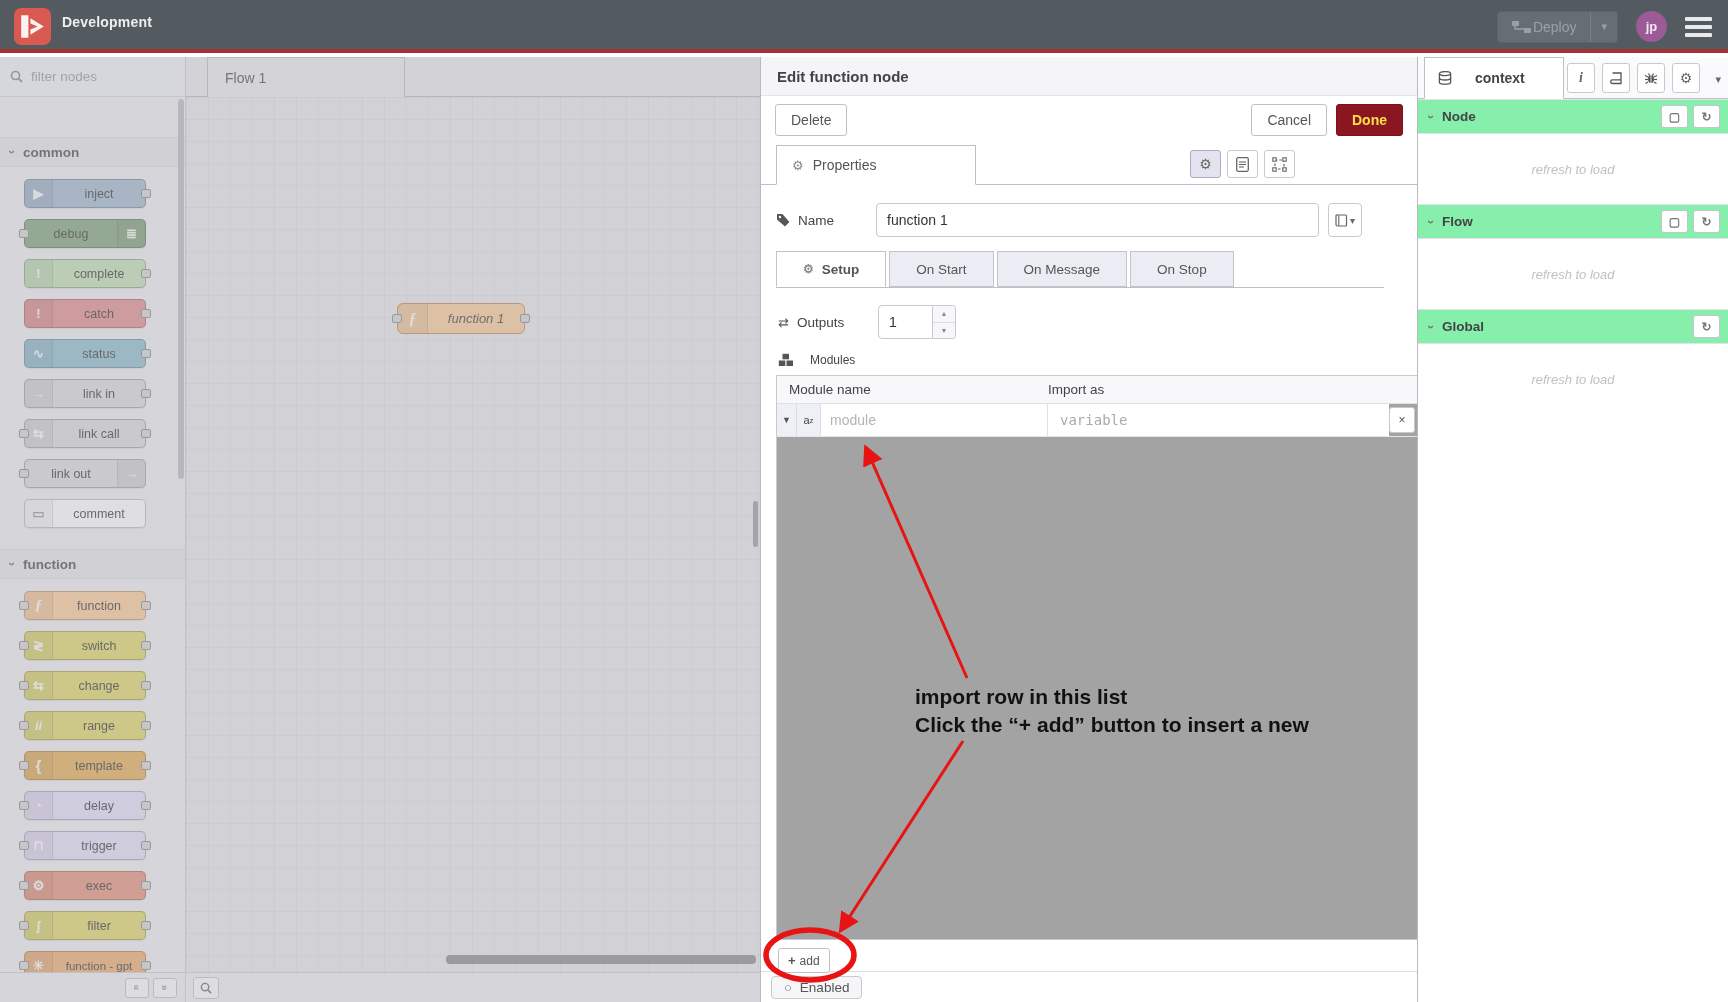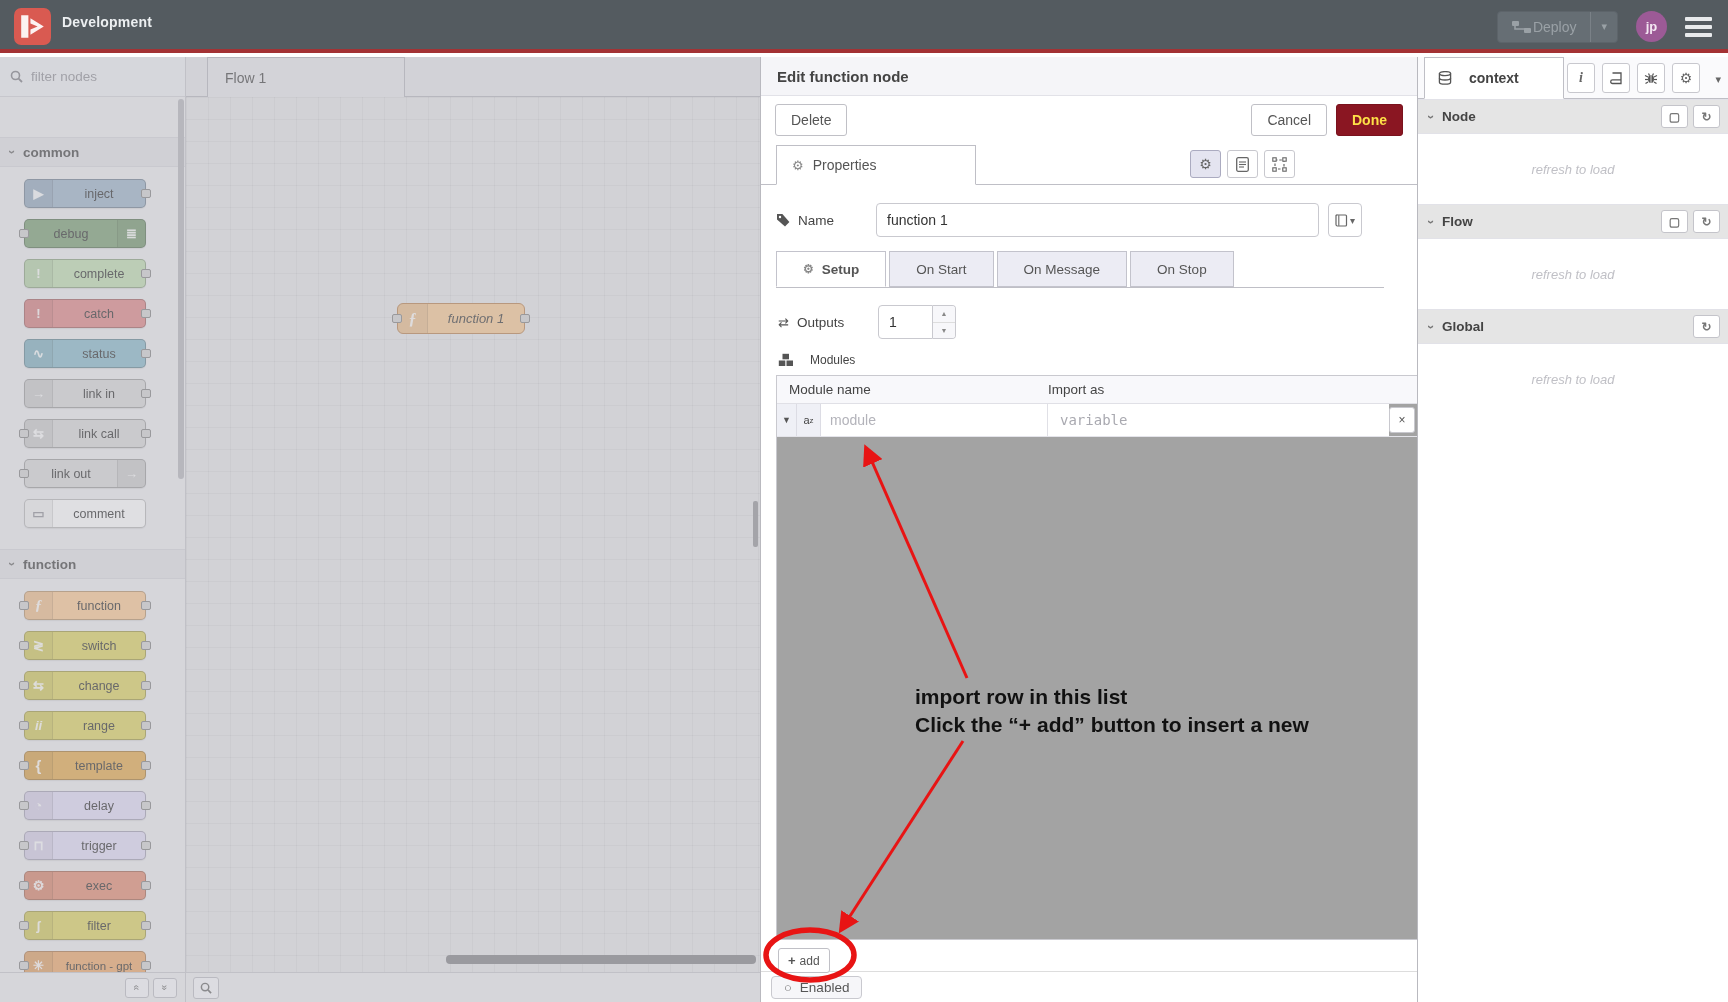--- a/index.html
+++ b/index.html
@@ -191,27 +191,27 @@
     font-size:13.5px; color:#555; cursor:pointer; }
   .enabled-btn .circ { font-size:13px; color:#666; }
 
   
   .sidebar { position:absolute; left:1417px; top:57px; width:311px; bottom:0;
     background:#fff; border-left:1px solid #b9b9bf; z-index:30; }
   .sb-tabbar { height:42px; background:#fafafc; border-bottom:1px solid #bfbfc6;
     position:relative; }
   .sb-tab { position:absolute; left:6px; top:0; width:140px; height:42px;
     background:#fff; border:1px solid #bfbfc6; border-bottom:1px solid #fff;
-    display:flex; align-items:center; gap:17px; padding-left:13px; font-size:14px;
+    display:flex; align-items:center; gap:23px; padding-left:13px; font-size:14px;
     font-weight:bold; color:#444; }
   .sb-btns { position:absolute; right:28px; top:6px; display:flex; gap:7px; }
   .sb-btns .sq-btn { width:28px; height:30px; }
   .sb-caret { position:absolute; right:7px; top:16px; font-size:11px; color:#666;
     cursor:pointer; }
-  .sb-section-h { height:35px; background:#e5e5e5; border-bottom:1px solid #e2e2e8;
+  .sb-section-h { height:35px; background:#86efac; border-bottom:1px solid #e2e2e8;
     border-top:1px solid #e2e2e8; display:flex; align-items:center; gap:9px;
     padding:0 11px; font-size:13.5px; font-weight:bold; color:#444;
     position:relative; }
   .sb-section-h:first-of-type { border-top:none; }
   .sbh-btns { position:absolute; right:8px; display:flex; gap:5px; }
   .sbh-btns .mini-btn { width:27px; height:23px; background:#fff; font-size:12px; }
   .sb-empty { height:70px; display:flex; align-items:center; justify-content:center;
     font-size:13px; color:#c0c0c6; font-style:italic; }
 
   

